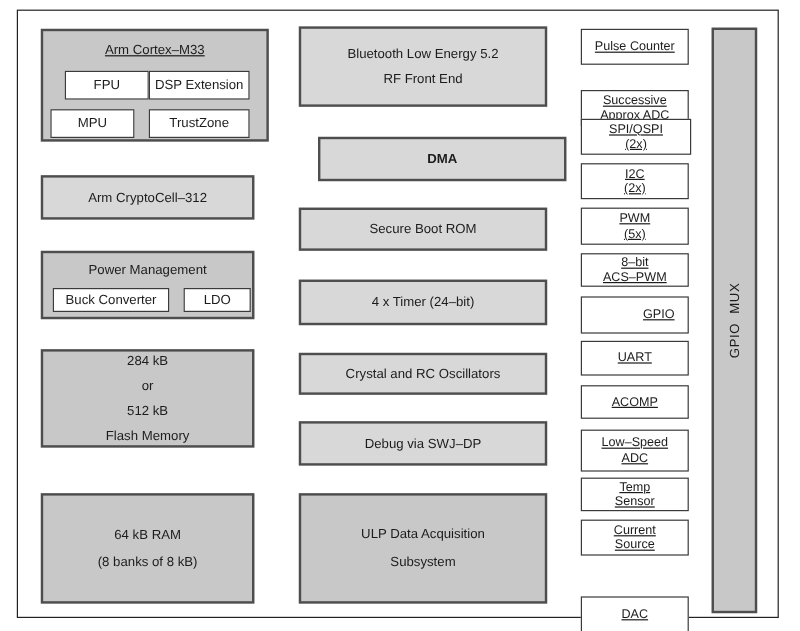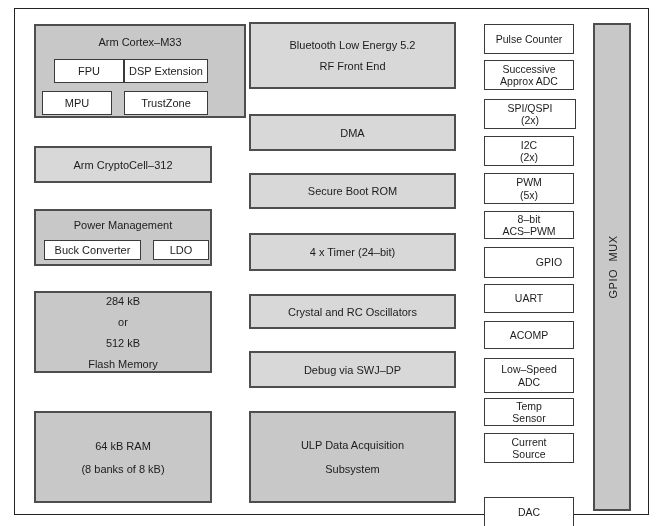--- a/index.html
+++ b/index.html
@@ -19,38 +19,38 @@
   }
   .dark{background:#c8c8c8;border:2px solid #4e4e4e;}
   .light{background:#d8d8d8;border:2px solid #4e4e4e;}
   .white{background:#ffffff;border:1.5px solid #3a3a3a;}
   .container{justify-content:flex-start;}
   .container .title{margin-top:9px;font-size:11px;}
   .subbox{
     position:absolute;box-sizing:border-box;background:#ffffff;border:1.5px solid #3a3a3a;
     display:flex;align-items:center;justify-content:center;font-size:11px;
   }
-  .rightbox{font-size:10.5px;line-height:12.5px;}
+  .rightbox{font-size:10.5px;line-height:12.5px;text-decoration:underline;}
   .gpio-mux{
     display:flex;align-items:center;justify-content:center;
   }
   .gpio-mux .vtext{
     transform:rotate(-90deg);white-space:nowrap;font-size:11px;
     letter-spacing:0.5px;word-spacing:4px;
   }
   .gap7{gap:7px;}
   .gap9{gap:9px;}
 </style>
 </head>
 <body>
 
 <div class="screen">
   <div class="frame">
 
-    <div class="box dark container" style="left:19px;top:15px;width:212px;height:94px;">
+    <div class="box dark container" style="left:19px;top:15px;width:190px;height:94px;text-decoration:underline;">
       <div class="title">Arm Cortex–M33</div>
       <div class="subbox" style="left:6px;top:33px;width:70px;height:24px;margin-left:12px;">
         <span>FPU</span>
       </div>
       <div class="subbox" style="left:88px;top:33px;width:84px;height:24px;">
         <span>DSP Extension</span>
       </div>
       <div class="subbox" style="left:6px;top:65px;width:70px;height:24px;">
         <span>MPU</span>
       </div>
@@ -83,21 +83,21 @@
     <div class="box dark gap9" style="left:19px;top:402px;width:178px;height:92px;">
       <span>64 kB RAM</span>
       <span>(8 banks of 8 kB)</span>
     </div>
 
     <div class="box light gap7" style="left:234px;top:13px;width:207px;height:67px;">
       <span>Bluetooth Low Energy 5.2</span>
       <span>RF Front End</span>
     </div>
 
-    <div class="box light" style="left:234px;top:105px;width:207px;height:37px;">
+    <div class="box light" style="left:250px;top:105px;width:207px;height:37px;font-weight:bold;">
       <span>DMA</span>
     </div>
 
     <div class="box light" style="left:234px;top:164px;width:207px;height:36px;">
       <span>Secure Boot ROM</span>
     </div>
 
     <div class="box light" style="left:234px;top:224px;width:207px;height:38px;">
       <span>4 x Timer  (24–bit)</span>
     </div>
@@ -112,21 +112,21 @@
 
     <div class="box dark gap9" style="left:234px;top:402px;width:207px;height:92px;gap:10px;">
       <span>ULP Data Acquisition</span>
       <span>Subsystem</span>
     </div>
 
     <div class="box white rightbox" style="left:469px;top:15px;width:90px;height:30px;">
       <span>Pulse Counter</span>
     </div>
 
-    <div class="box white rightbox" style="left:469px;top:51px;width:90px;height:30px;">
+    <div class="box white rightbox" style="left:469px;top:66px;width:90px;height:30px;">
       <span>Successive</span>
       <span>Approx ADC</span>
     </div>
 
     <div class="box white rightbox" style="left:469px;top:90px;width:92px;height:30px;">
       <span>SPI/QSPI</span>
       <span>(2x)</span>
     </div>
 
     <div class="box white rightbox" style="left:469px;top:127px;width:90px;height:30px;">

